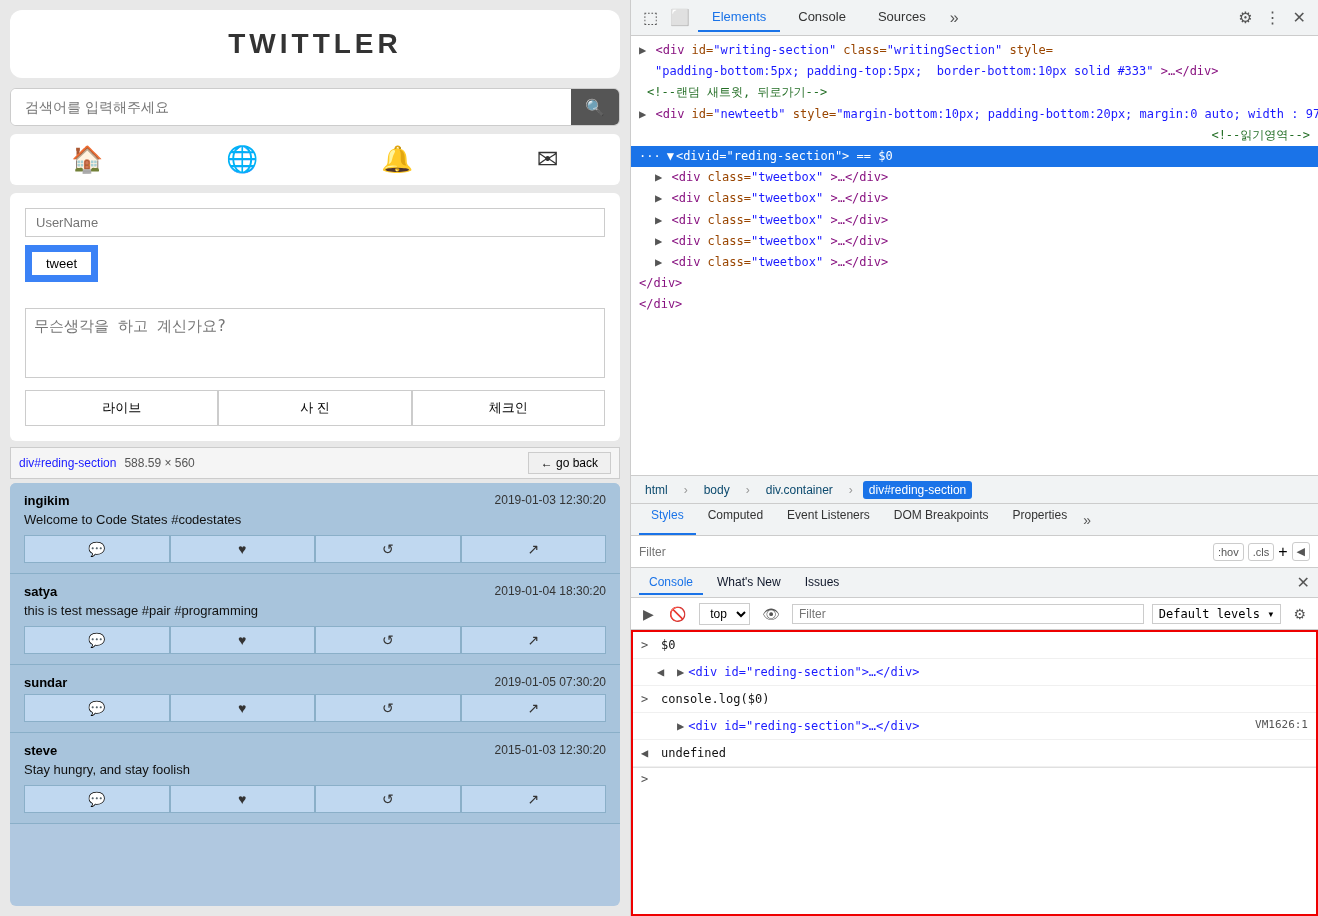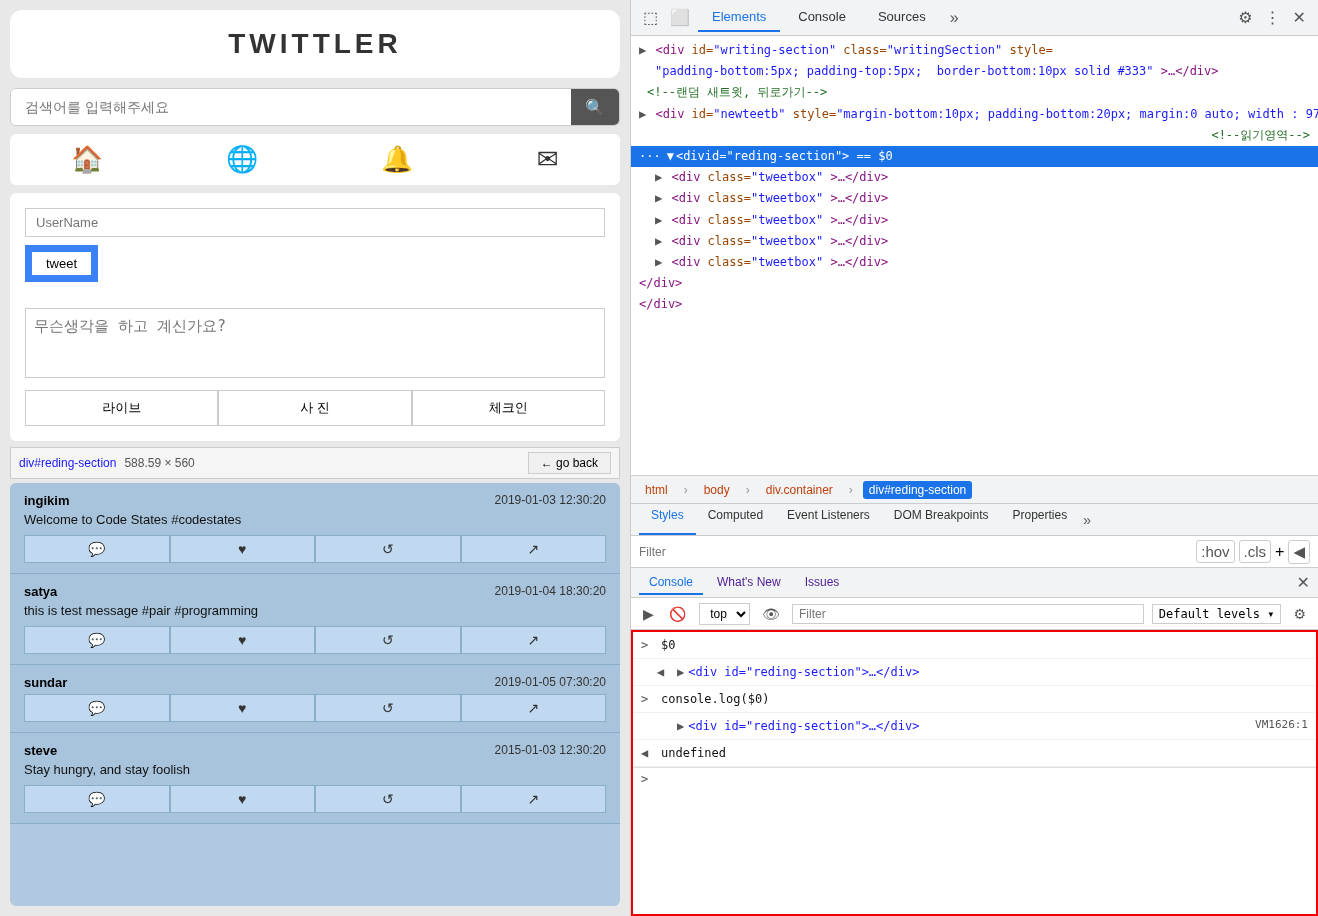--- a/index.html
+++ b/index.html
@@ -268,21 +268,21 @@
       border-bottom: 1px solid #ccc;
       padding: 0 8px;
       height: 28px;
       gap: 4px;
       font-family: Arial, sans-serif;
       font-size: 12px;
       overflow: hidden;
     }
     .breadcrumb-nav span {
       cursor: pointer;
-      color: #c2410c;
+      color: #0c4a6e;
       padding: 2px 6px;
     }
     .breadcrumb-nav span.active {
       background: #1a73e8;
       color: white;
       border-radius: 3px;
     }
     .breadcrumb-nav .separator { color: #999; }
 
     
@@ -339,21 +339,21 @@
       gap: 4px;
       align-items: center;
       color: #555;
       font-size: 12px;
     }
     .filter-bar .filter-actions span {
       cursor: pointer;
       padding: 2px 4px;
       border: 1px solid #ccc;
       border-radius: 3px;
-      font-size: 15px;
+      font-size: 11px;
     }
     .filter-bar .filter-actions .add-btn {
       font-size: 16px;
       border: none;
       background: none;
       cursor: pointer;
     }
 
     
     .console-panel {
@@ -370,21 +370,21 @@
       border-bottom: 1px solid #ccc;
       padding: 0 8px;
       height: 30px;
       gap: 4px;
       font-family: Arial, sans-serif;
       font-size: 12px;
     }
     .console-tab {
       padding: 4px 10px;
       cursor: pointer;
-      color: #4c1d95;
+      color: #0f172a;
       border-bottom: 2px solid transparent;
     }
     .console-tab.active {
       color: #1a73e8;
       border-bottom: 2px solid #1a73e8;
     }
     .console-close {
       margin-left: auto;
       background: none;
       border: none;

